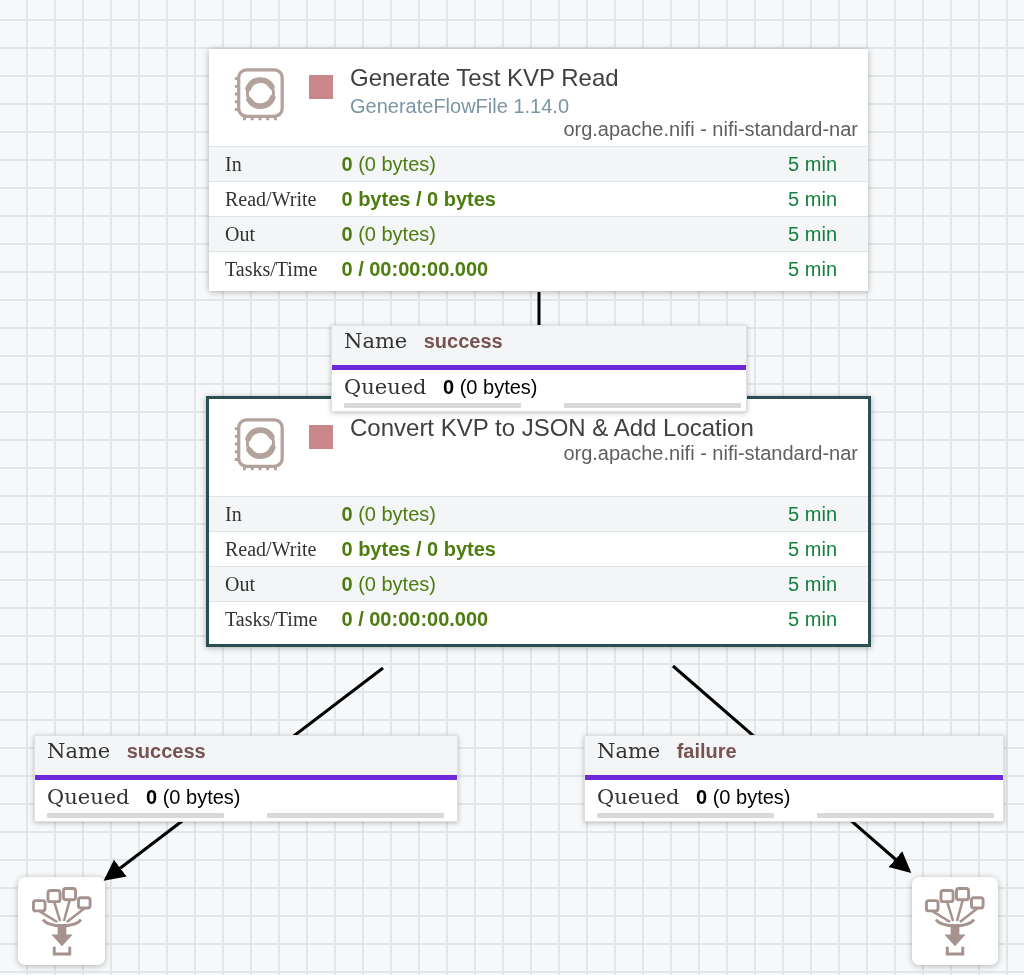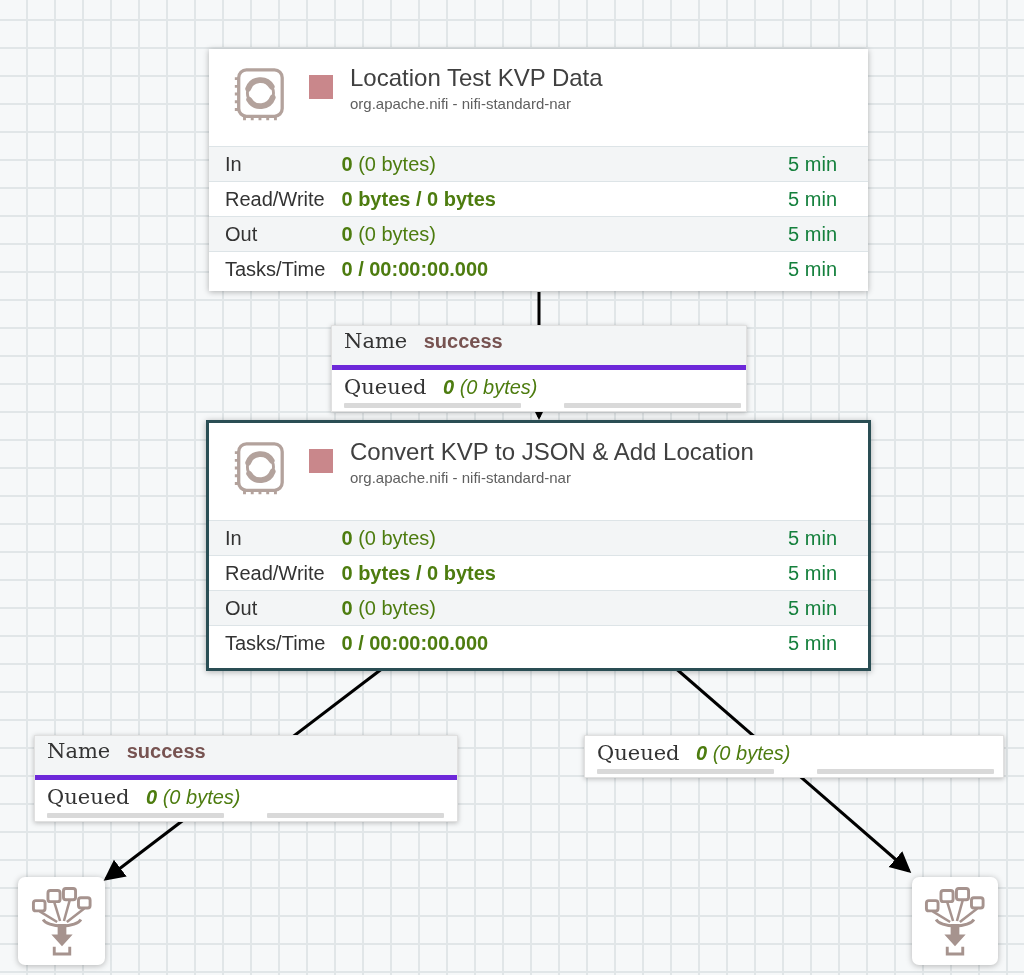--- a/index.html
+++ b/index.html
@@ -16,37 +16,37 @@
     box-shadow:0 1px 6px rgba(0,0,0,.28);display:flex;align-items:center;justify-content:center;}
   .processor{position:absolute;z-index:3;background:#fff;width:659px;
     box-shadow:0 1px 6px rgba(0,0,0,.3);}
   .processor.selected{border:3px solid #2a4e54;}
   .proc-header{position:relative;height:97px;}
   .proc-icon{position:absolute;left:21px;top:17px;width:58px;height:60px;}
   .status-square{position:absolute;left:100px;top:26px;width:24px;height:24px;background:#c9878b;}
   .proc-titles{position:absolute;left:141px;top:13px;right:10px;}
   .proc-name{font-size:24px;color:#404040;line-height:31px;white-space:nowrap;overflow:hidden;}
   .proc-type{font-size:20px;color:#7a95a4;line-height:26px;}
-  .proc-bundle{font-size:15px;color:#5f5f5f;line-height:21px;}
+  .proc-bundle{font-size:20px;color:#5f5f5f;line-height:21px;text-align:right;}
   .stat-row{position:relative;height:35px;line-height:35px;border-top:1px solid #dde4e7;
     padding-left:16px;box-sizing:border-box;}
   .stat-row.alt{background:#f3f5f6;}
-  .stat-label{display:inline-block;width:112px;font-family:Liberation Sans, sans-serif;
+  .stat-label{display:inline-block;width:112px;font-family:Liberation Serif, serif;
     font-size:20px;color:#333;}
   .stat-value{font-size:20px;color:#4d7c0f;}
   .stat-value b{font-weight:bold;}
   .stat-period{position:absolute;right:31px;top:0;font-size:20px;color:#15803d;}
   .conn-label{position:absolute;z-index:4;background:#fff;border:1px solid #e0e0e0;
     box-shadow:0 1px 5px rgba(0,0,0,.25);box-sizing:border-box;}
   .conn-row{position:relative;padding-left:12px;box-sizing:border-box;}
   .name-row{height:44px;line-height:31px;background:#f3f5f6;border-bottom:5px solid #6d28d9;}
   .queued-row{height:41px;line-height:34px;background:#fff;}
   .conn-key{font-family:"DejaVu Serif",serif;font-size:21px;color:#333;margin-right:12px;}
   .conn-name{font-size:20px;font-weight:bold;color:#775351;}
-  .conn-val{font-size:20px;color:#4d7c0f;font-style:italic;}
+  .conn-val{font-size:20px;color:#000000;}
   .conn-val b{font-weight:bold;}
   .qbar{position:absolute;bottom:3px;height:5px;width:177px;background:#d9d9d9;border-radius:1px;}
   .qbar.b1{left:12px;} .qbar.b2{left:232px;}
 </style>
 </head>
 <body>
 
 <div class="canvas">
 
   <div class="funnel" style="left:18px;top:877px;">
@@ -106,21 +106,22 @@
           <path d="M5,12 h4 M5,20 h4 M5,28 h4 M5,36 h4 M5,44 h4"></path>
           <path d="M15,51 v4 M23,51 v4 M31,51 v4 M39,51 v4 M47,51 v4"></path>
         </g>
         <rect x="9" y="3" width="45" height="48" rx="8" fill="#fff" stroke="#b3a29c" stroke-width="3.4"></rect>
         <circle cx="31.5" cy="27" r="13.5" fill="none" stroke="#b3a29c" stroke-width="3"></circle>
         <path d="M18.8,22.4 A13.5,13.5 0 0 1 43.2,20.3" fill="none" stroke="#b3a29c" stroke-width="6" stroke-linecap="round"></path>
         <path d="M44.2,31.6 A13.5,13.5 0 0 1 19.8,33.8" fill="none" stroke="#b3a29c" stroke-width="6" stroke-linecap="round"></path>
       </svg>
       <div class="status-square"></div>
       <div class="proc-titles">
-        <div class="proc-name">Location Test KVP Data</div>
+        <div class="proc-name">Generate Test KVP Read</div>
+        <div class="proc-type">GenerateFlowFile 1.14.0</div>
         <div class="proc-bundle">org.apache.nifi - nifi-standard-nar</div>
       </div>
     </div>
     <div class="stat-row alt">
       <span class="stat-label">In</span>
       <span class="stat-value"><b>0</b><span> (0 bytes)</span></span>
       <span class="stat-period">5 min</span>
     </div>
     <div class="stat-row">
       <span class="stat-label">Read/Write</span>
@@ -132,21 +133,21 @@
       <span class="stat-value"><b>0</b><span> (0 bytes)</span></span>
       <span class="stat-period">5 min</span>
     </div>
     <div class="stat-row">
       <span class="stat-label">Tasks/Time</span>
       <span class="stat-value"><b>0 / 00:00:00.000</b><span></span></span>
       <span class="stat-period">5 min</span>
     </div>
   </div>
 
-  <div class="processor selected" style="left:206px;top:420px;height:245px;">
+  <div class="processor selected" style="left:206px;top:396px;height:245px;">
     <div class="proc-header">
       <svg class="proc-icon" viewBox="0 0 60 60">
         <g stroke="#b3a29c" fill="none" stroke-width="3">
           <path d="M5,12 h4 M5,20 h4 M5,28 h4 M5,36 h4 M5,44 h4"></path>
           <path d="M15,51 v4 M23,51 v4 M31,51 v4 M39,51 v4 M47,51 v4"></path>
         </g>
         <rect x="9" y="3" width="45" height="48" rx="8" fill="#fff" stroke="#b3a29c" stroke-width="3.4"></rect>
         <circle cx="31.5" cy="27" r="13.5" fill="none" stroke="#b3a29c" stroke-width="3"></circle>
         <path d="M18.8,22.4 A13.5,13.5 0 0 1 43.2,20.3" fill="none" stroke="#b3a29c" stroke-width="6" stroke-linecap="round"></path>
         <path d="M44.2,31.6 A13.5,13.5 0 0 1 19.8,33.8" fill="none" stroke="#b3a29c" stroke-width="6" stroke-linecap="round"></path>
@@ -199,20 +200,24 @@
     </div>
     <div class="conn-row queued-row">
       <span class="conn-key">Queued</span>
       <span class="conn-val"><b>0</b><span> (0 bytes)</span></span>
       <div class="qbar b1"></div>
       <div class="qbar b2"></div>
     </div>
   </div>
 
   <div class="conn-label" style="left:584px;top:735px;width:420px;">
+    <div class="conn-row name-row">
+      <span class="conn-key">Name</span>
+      <span class="conn-name">failure</span>
+    </div>
     <div class="conn-row queued-row">
       <span class="conn-key">Queued</span>
       <span class="conn-val"><b>0</b><span> (0 bytes)</span></span>
       <div class="qbar b1"></div>
       <div class="qbar b2"></div>
     </div>
   </div>
 
 </div>
 

